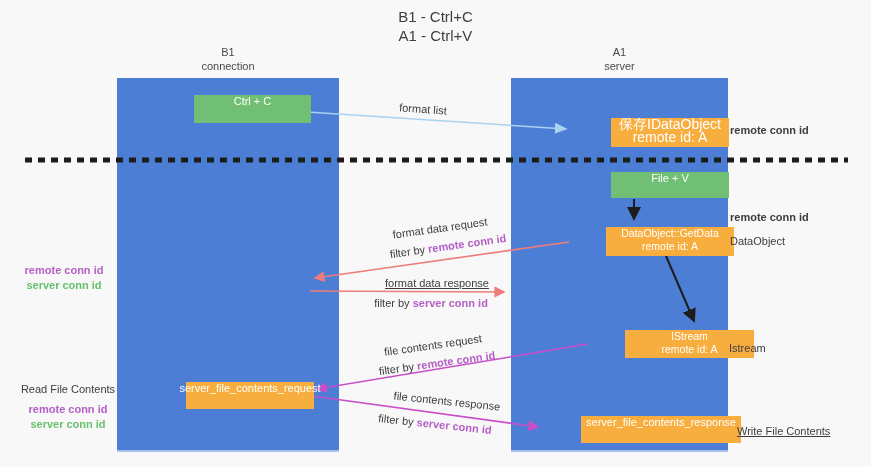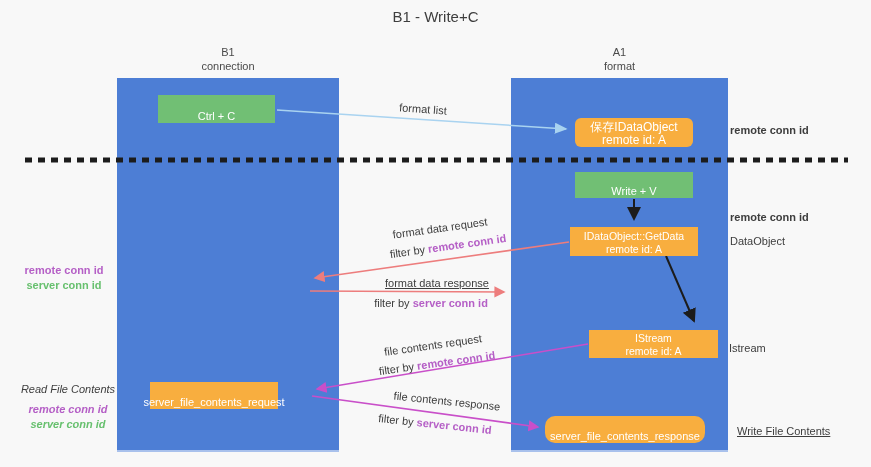--- a/index.html
+++ b/index.html
@@ -21,23 +21,24 @@
     position:absolute;text-align:center;
     font-size:11px;line-height:13.5px;color:#4a4a4a;
   }
   .lane{
     position:absolute;
     background:#4d7ed5;
     border-bottom:2px solid #a9c1ec;
   }
   .node{
     position:absolute;
-    display:flex;flex-direction:column;align-items:center;justify-content:flex-end;
+    display:flex;flex-direction:column;align-items:center;justify-content:flex-start;
     color:#ffffff;font-size:11px;line-height:13px;text-align:center;
     white-space:nowrap;
+    margin-left:36px;
   }
   .node.green{background:#71bf74;}
   .node.orange{background:#f8ae3f;}
   .edge-label{
     position:absolute;
     transform:translate(-50%,-50%) rotate(var(--rot,0deg));
     font-size:11px;color:#3d3d3d;white-space:nowrap;
   }
   .key-purple{color:#b55fc6;font-weight:bold;}
   .key-green{color:#67c06e;font-weight:bold;}
@@ -46,30 +47,31 @@
   }
   .side-label.center{text-align:center;}
   svg.wires{position:absolute;left:0;top:0;pointer-events:none;}
 </style>
 </head>
 <body>
 
 <div class="stage">
 
   <div class="title">
-    <div>B1 - Write+C</div>
+    <div>B1 - Ctrl+C</div>
+    <div>A1 - Ctrl+V</div>
   </div>
 
   <div class="lane-header" style="left:117px;top:46px;width:222px;">
     <div>B1</div>
     <div>connection</div>
   </div>
   <div class="lane-header" style="left:511px;top:46px;width:217px;text-align:center;">
     <div>A1</div>
-    <div>format</div>
+    <div>server</div>
   </div>
 
   <div class="lane" style="left:117px;top:78px;width:222px;height:372px;"></div>
   <div class="lane" style="left:511px;top:78px;width:217px;height:372px;"></div>
 
   <svg class="wires" width="871" height="467" viewBox="0 0 871 467">
     <defs>
       <marker id="ah-blue" markerWidth="9" markerHeight="8" refX="7" refY="3.5" orient="auto">
         <path d="M0,0 L8,3.5 L0,7 z" fill="#a9d3f0"></path>
       </marker>
@@ -98,46 +100,46 @@
 
     <line x1="588" y1="344" x2="317" y2="389" stroke="#c94fc9" stroke-width="1.6" marker-end="url(#ah-magenta)"></line>
 
     <line x1="312" y1="396" x2="538" y2="427" stroke="#c94fc9" stroke-width="1.6" marker-end="url(#ah-magenta)"></line>
   </svg>
 
   <div class="node green" style="left:158px;top:95px;width:117px;height:28px;">
     <span>Ctrl + C</span>
   </div>
 
-  <div class="node orange" style="left:575px;top:118px;width:118px;height:29px;font-size:12px;border-radius:6px;">
+  <div class="node orange" style="left:575px;top:118px;width:118px;height:29px;font-size:14px;">
     <span>保存IDataObject</span>
     <span>remote id: A</span>
   </div>
 
   <div class="node green" style="left:575px;top:172px;width:118px;height:26px;">
-    <span>Write + V</span>
+    <span>File + V</span>
   </div>
 
   <div class="node orange" style="left:570px;top:227px;width:128px;height:29px;font-size:10.5px;">
-    <span>IDataObject::GetData</span>
+    <span>DataObject::GetData</span>
     <span>remote id: A</span>
   </div>
 
 
 
   <div class="node orange" style="left:589px;top:330px;width:129px;height:28px;font-size:10.5px;">
     <span>IStream</span>
     <span>remote id: A</span>
   </div>
 
   <div class="node orange" style="left:150px;top:382px;width:128px;height:27px;">
     <span>server_file_contents_request</span>
   </div>
 
-  <div class="node orange" style="left:545px;top:416px;width:160px;height:27px;border-radius:10px;">
+  <div class="node orange" style="left:545px;top:416px;width:160px;height:27px;">
     <span>server_file_contents_response</span>
   </div>
 
   <div class="edge-label" style="left:423px;top:109px;--rot:4deg;">format list</div>
 
   <div class="edge-label" style="left:440px;top:228px;--rot:-8deg;">format data request</div>
   <div class="edge-label" style="left:448px;top:246px;--rot:-8deg;">
     <span>filter by </span><span class="key-purple">remote conn id</span>
   </div>
 
@@ -154,21 +156,21 @@
   <div class="edge-label" style="left:447px;top:401px;--rot:6deg;">file contents response</div>
   <div class="edge-label" style="left:435px;top:424px;--rot:6deg;">
     <span>filter by </span><span class="key-purple">server conn id</span>
   </div>
 
   <div class="side-label center" style="left:18px;top:263px;width:92px;">
     <div class="key-purple">remote conn id</div>
     <div class="key-green">server conn id</div>
   </div>
 
-  <div class="side-label center" style="left:16px;top:382px;width:104px;font-style:italic;">
+  <div class="side-label center" style="left:16px;top:382px;width:104px;">
     <div>Read File Contents</div>
     <div class="key-purple" style="margin-top:5px;">remote conn id</div>
     <div class="key-green">server conn id</div>
   </div>
 
   <div class="side-label key-purple" style="left:730px;top:123px;">remote conn id</div>
   <div class="side-label key-purple" style="left:730px;top:210px;">remote conn id</div>
   <div class="side-label" style="left:730px;top:234px;">DataObject</div>
   <div class="side-label" style="left:729px;top:341px;">Istream</div>
   <div class="side-label" style="left:737px;top:424px;text-decoration:underline;">Write File Contents</div>

